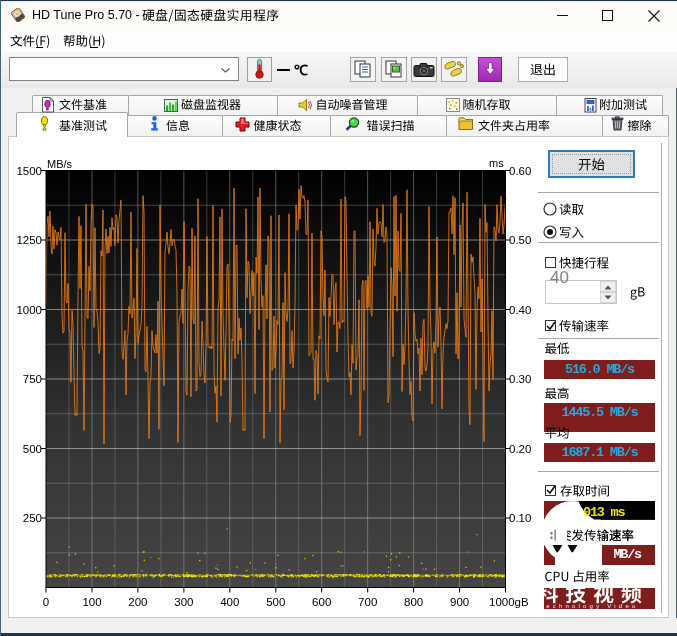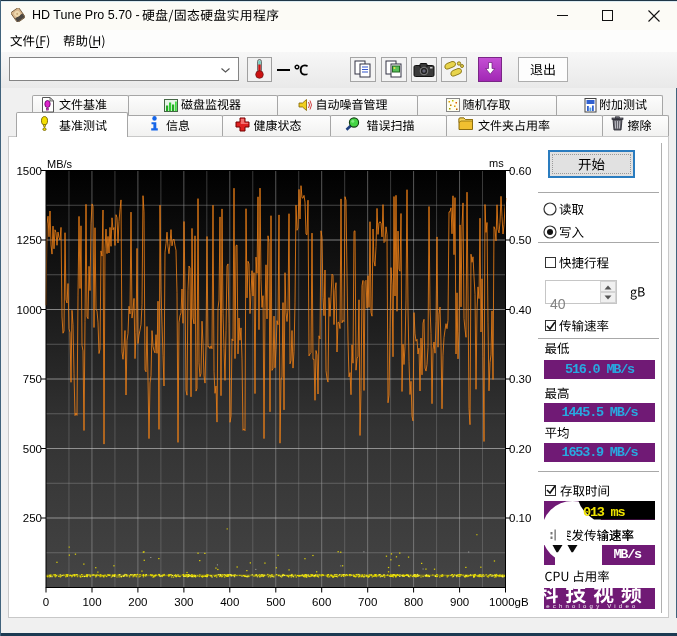--- a/index.html
+++ b/index.html
@@ -9,21 +9,21 @@
 .titlebar { position:absolute; left:0; top:0; width:677px; height:30px; background:#fcfbf6; border-top:1px solid #1e3647; box-shadow:inset 0 1px 0 #dcebf2; }
 .title-txt { position:absolute; left:31px; top:8px; font-size:12.5px; color:#000; }
 .capbtn { position:absolute; top:0; width:45px; height:30px; color:#111; }
 .menubar { position:absolute; left:0; top:30px; width:677px; height:22px; background:#fdfdfc; }
 .toolbar { position:absolute; left:0; top:52px; width:677px; height:36px; background:linear-gradient(#f7f7f7,#e9e9e9); }
 .combo { position:absolute; left:8px; top:57px; width:230px; height:24px; background:#fff; border:1px solid #848484; }
 .tbtn { position:absolute; top:57px; height:25px; background:#f3f3f3; border:1px solid #a5a5a5; }
 .exitbtn { position:absolute; left:517px; top:57px; width:50px; height:25px; background:#fdfdfd; border:1px solid #adadad; }
 .tabpane { position:absolute; left:7px; top:136px; width:661px; height:482px; background:#fff; border:1px solid #c8c8c8; }
 .tab { position:absolute; background:linear-gradient(#fdfdfd,#f1f1f0); border:1px solid #a6a6a6; border-bottom:none; border-radius:2px 2px 0 0; }
-.blackbox { position:absolute; left:543px; width:111px; background:#701a75; color:#28a9e1;
+.blackbox { position:absolute; left:543px; width:111px; background:#7f1d1d; color:#28a9e1;
   font-family:"Liberation Mono",monospace; font-weight:bold; font-size:13.5px; letter-spacing:-1.2px;
   text-align:center; }
 .sep { position:absolute; left:537px; width:121px; height:1px; background:#a8a8a8; }
 .cb { position:absolute; left:543.5px; width:11px; height:11px; border:1px solid #333; background:#fff; }
 </style></head><body>
 <div class="win">
   <div class="titlebar"></div>
   <svg class="abs" style="left:10px;top:8px" width="14" height="14" viewBox="0 0 14 14">
     <g transform="rotate(-35 7 7)">
         <rect x="2.2" y="1" width="9.6" height="12" rx="1" fill="#d8b78e" stroke="#6a5232" stroke-width="0.8"></rect>
@@ -1042,38 +1042,38 @@
   <svg class="abs" style="left:542px;top:202px" width="14" height="14">
       <circle cx="7" cy="7" r="6" fill="#fff" stroke="#333" stroke-width="1.2"></circle>
     </svg>
   <svg class="abs" style="left:542px;top:225px" width="14" height="14">
       <circle cx="7" cy="7" r="6" fill="#fff" stroke="#333" stroke-width="1.2"></circle>
       <circle cx="7" cy="7" r="3" fill="#111"></circle>
     </svg>
 
   <div class="cb" style="top:257px"></div>
   <div class="abs" style="left:543.5px;top:280px;width:72px;height:24px;background:#fff;border:1px solid #c6c6c6"></div>
-  <div class="abs" style="left:549px;top:296px;font-size:14px;color:#838383">40</div>
+  <div class="abs" style="left:549px;top:268px;font-size:17px;color:#838383">40</div>
   <div class="abs" style="left:599px;top:281px;width:16px;height:11px;background:#f0f0f0;border:1px solid #d4d4d4"></div>
   <div class="abs" style="left:599px;top:292px;width:16px;height:11px;background:#f0f0f0;border:1px solid #d4d4d4"></div>
   <svg class="abs" style="left:603px;top:284.5px" width="8" height="5">
       <path d="M0.5 4.5 L4 0.5 L7.5 4.5 Z" fill="#555"></path>
     </svg>
   <svg class="abs" style="left:603px;top:295px" width="8" height="5">
       <path d="M0.5 0.5 L4 4.5 L7.5 0.5 Z" fill="#555"></path>
     </svg>
 
   <div class="cb" style="top:320px"></div>
   <svg class="abs" style="left:544px;top:320px" width="12" height="12">
       <path d="M2 6 L5 9 L10 2" stroke="#111" stroke-width="1.6" fill="none"></path>
     </svg>
 
   <div class="blackbox" style="top:360px;height:19px;line-height:19px">516.0 MB/s</div>
-  <div class="blackbox" style="top:403px;height:19px;line-height:19px">1445.5 MB/s</div>
-  <div class="blackbox" style="top:443px;height:19px;line-height:19px">1653.9 MB/s</div>
+  <div class="blackbox" style="top:403px;height:29px;line-height:19px">1445.5 MB/s</div>
+  <div class="blackbox" style="top:443px;height:19px;line-height:19px">1687.1 MB/s</div>
 
   <div class="cb" style="top:484.5px"></div>
   <svg class="abs" style="left:544px;top:484px" width="12" height="12">
       <path d="M2 6 L5 9 L10 2" stroke="#111" stroke-width="1.6" fill="none"></path>
     </svg>
   <div class="blackbox" style="top:501px;height:19px;line-height:19px;color:#f0e400;padding-right:11px">0.013 ms</div>
 
   <div class="cb" style="top:529px"></div>
   <svg class="abs" style="left:544px;top:528px" width="12" height="12">
       <path d="M2 6 L5 9 L10 2" stroke="#111" stroke-width="1.6" fill="none"></path>

